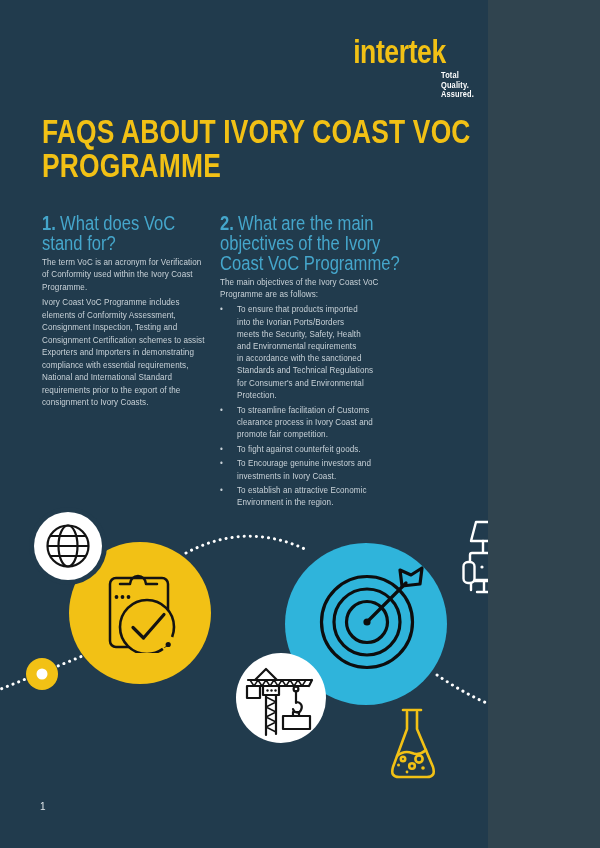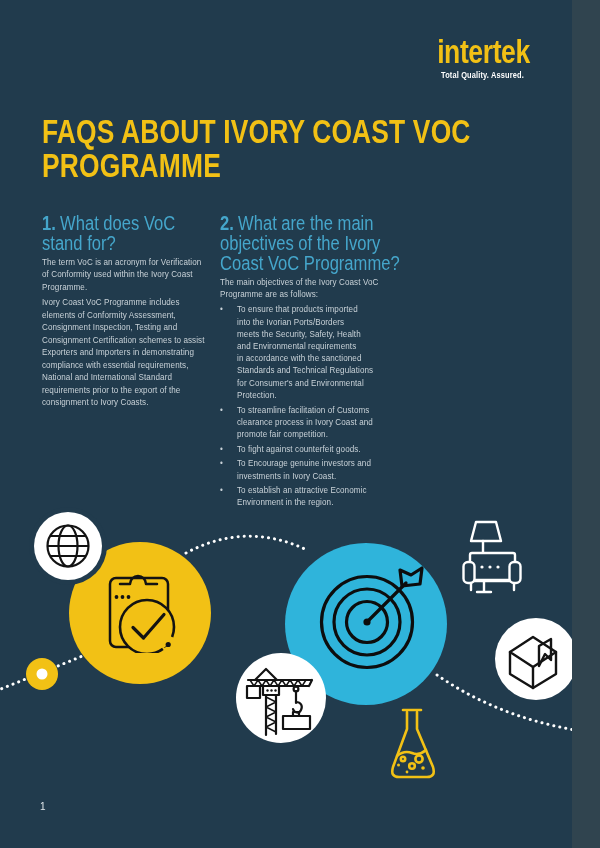--- a/index.html
+++ b/index.html
@@ -1,20 +1,20 @@
 <!DOCTYPE html>
 <html><head>
 <meta charset="utf-8">
 <style>
   :root{
     --bg:#213b4d; --yellow:#f2c115; --blue:#2fb4db; --hblue:#45a6cb;
     --body:#c9d2d8; --ink:#131313;
   }
   html,body{margin:0;padding:0;background:#30444f;}
-  .page{position:relative;width:572px;height:848px;background:var(--bg);
+  .page{position:relative;width:488px;height:848px;background:var(--bg);
         overflow:hidden;font-family:"Liberation Sans",sans-serif;}
   .pre{white-space:pre-line;}
 
   
   .logo-text{position:absolute;top:34px;right:42px;font-size:34px;font-weight:700;
     letter-spacing:-0.5px;color:var(--yellow);line-height:1;
     transform:scaleX(0.78);transform-origin:100% 0;}
   .logo-tagline{position:absolute;top:70px;left:441px;font-size:9.5px;font-weight:700;
     color:#fff;line-height:1;transform:scaleX(0.78);transform-origin:0 0;letter-spacing:0.2px;}
 

